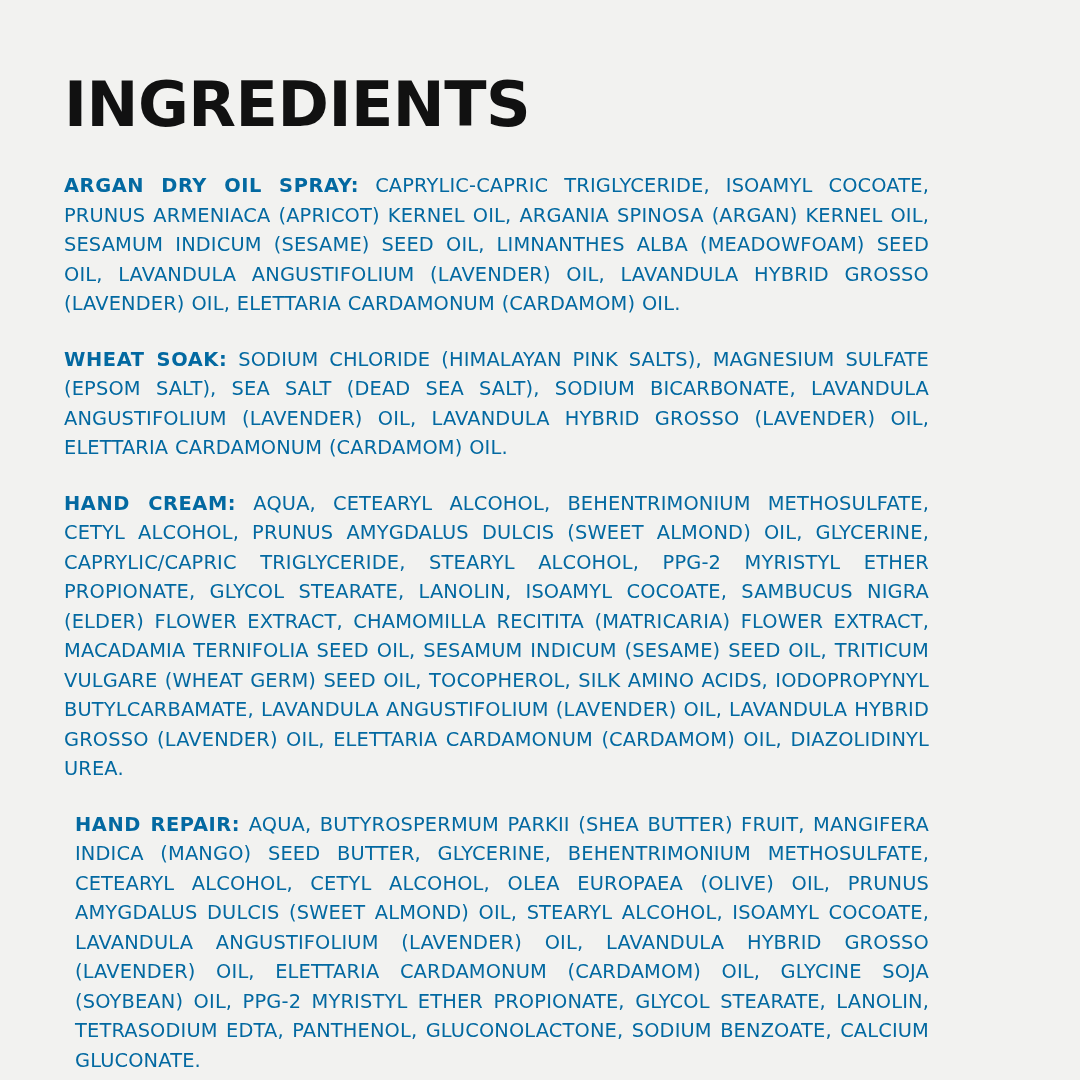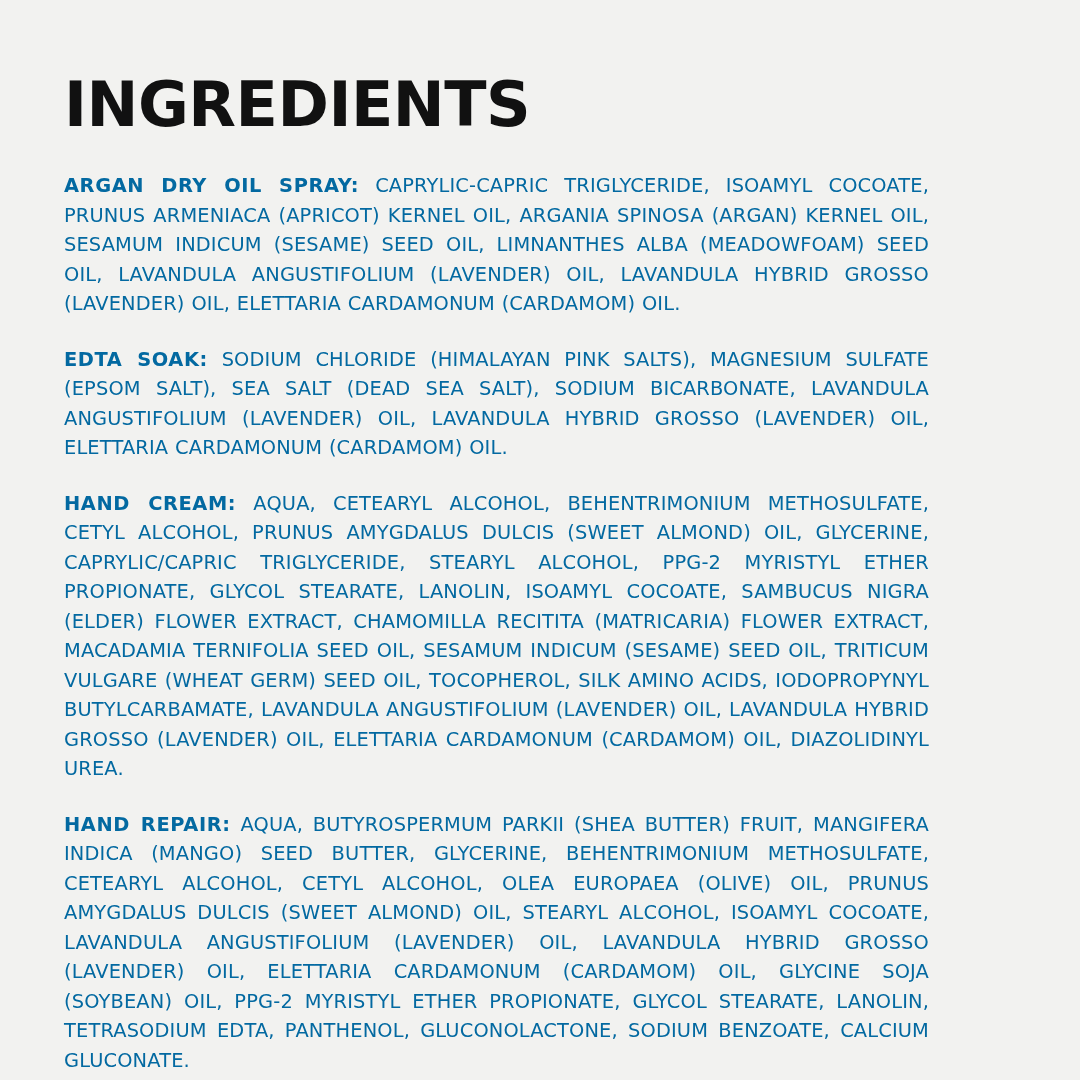--- a/index.html
+++ b/index.html
@@ -28,20 +28,21 @@
     line-height: 1.05;
     letter-spacing: -0.5px;
     color: #111111;
     margin: 0 0 34px 0;
   }
   .section {
     margin-bottom: 26px;
   }
   .section:last-child {
     margin-bottom: 0;
+    margin-left: 11px;
   }
   .para {
     font-size: 19.4px;
     line-height: 29.5px;
     text-align: justify;
     text-justify: inter-word;
     color: #0369a1;
     margin: 0;
     letter-spacing: 0.15px;
     word-spacing: 0.5px;
@@ -59,21 +60,21 @@
 
 <div class="page">
 
   <h1 class="page-title">INGREDIENTS</h1>
 
   <div class="section">
     <p class="para"><span class="label">ARGAN DRY OIL SPRAY:</span><span class="body-text"> CAPRYLIC-CAPRIC TRIGLYCERIDE, ISOAMYL COCOATE, PRUNUS ARMENIACA (APRICOT) KERNEL OIL, ARGANIA SPINOSA (ARGAN) KERNEL OIL, SESAMUM INDICUM (SESAME) SEED OIL, LIMNANTHES ALBA (MEADOWFOAM) SEED OIL, LAVANDULA ANGUSTIFOLIUM (LAVENDER) OIL, LAVANDULA HYBRID GROSSO (LAVENDER) OIL, ELETTARIA CARDAMONUM (CARDAMOM) OIL.</span></p>
   </div>
 
   <div class="section">
-    <p class="para"><span class="label">EDTA SOAK:</span><span class="body-text"> SODIUM CHLORIDE (HIMALAYAN PINK SALTS), MAGNESIUM SULFATE (EPSOM SALT), SEA SALT (DEAD SEA SALT), SODIUM BICARBONATE, LAVANDULA ANGUSTIFOLIUM (LAVENDER) OIL, LAVANDULA HYBRID GROSSO (LAVENDER) OIL, ELETTARIA CARDAMONUM (CARDAMOM) OIL.</span></p>
+    <p class="para"><span class="label">WHEAT SOAK:</span><span class="body-text"> SODIUM CHLORIDE (HIMALAYAN PINK SALTS), MAGNESIUM SULFATE (EPSOM SALT), SEA SALT (DEAD SEA SALT), SODIUM BICARBONATE, LAVANDULA ANGUSTIFOLIUM (LAVENDER) OIL, LAVANDULA HYBRID GROSSO (LAVENDER) OIL, ELETTARIA CARDAMONUM (CARDAMOM) OIL.</span></p>
   </div>
 
   <div class="section">
     <p class="para"><span class="label">HAND CREAM:</span><span class="body-text"> AQUA, CETEARYL ALCOHOL, BEHENTRIMONIUM METHOSULFATE, CETYL ALCOHOL, PRUNUS AMYGDALUS DULCIS (SWEET ALMOND) OIL, GLYCERINE, CAPRYLIC/CAPRIC TRIGLYCERIDE, STEARYL ALCOHOL, PPG-2 MYRISTYL ETHER PROPIONATE, GLYCOL STEARATE, LANOLIN, ISOAMYL COCOATE, SAMBUCUS NIGRA (ELDER) FLOWER EXTRACT, CHAMOMILLA RECITITA (MATRICARIA) FLOWER EXTRACT, MACADAMIA TERNIFOLIA SEED OIL, SESAMUM INDICUM (SESAME) SEED OIL, TRITICUM VULGARE (WHEAT GERM) SEED OIL, TOCOPHEROL, SILK AMINO ACIDS, IODOPROPYNYL BUTYLCARBAMATE, LAVANDULA ANGUSTIFOLIUM (LAVENDER) OIL, LAVANDULA HYBRID GROSSO (LAVENDER) OIL, ELETTARIA CARDAMONUM (CARDAMOM) OIL, DIAZOLIDINYL UREA.</span></p>
   </div>
 
   <div class="section">
     <p class="para"><span class="label">HAND REPAIR:</span><span class="body-text"> AQUA, BUTYROSPERMUM PARKII (SHEA BUTTER) FRUIT, MANGIFERA INDICA (MANGO) SEED BUTTER, GLYCERINE, BEHENTRIMONIUM METHOSULFATE, CETEARYL ALCOHOL, CETYL ALCOHOL, OLEA EUROPAEA (OLIVE) OIL, PRUNUS AMYGDALUS DULCIS (SWEET ALMOND) OIL, STEARYL ALCOHOL, ISOAMYL COCOATE, LAVANDULA ANGUSTIFOLIUM (LAVENDER) OIL, LAVANDULA HYBRID GROSSO (LAVENDER) OIL, ELETTARIA CARDAMONUM (CARDAMOM) OIL, GLYCINE SOJA (SOYBEAN) OIL, PPG-2 MYRISTYL ETHER PROPIONATE, GLYCOL STEARATE, LANOLIN, TETRASODIUM EDTA, PANTHENOL, GLUCONOLACTONE, SODIUM BENZOATE, CALCIUM GLUCONATE.</span></p>
   </div>
 

